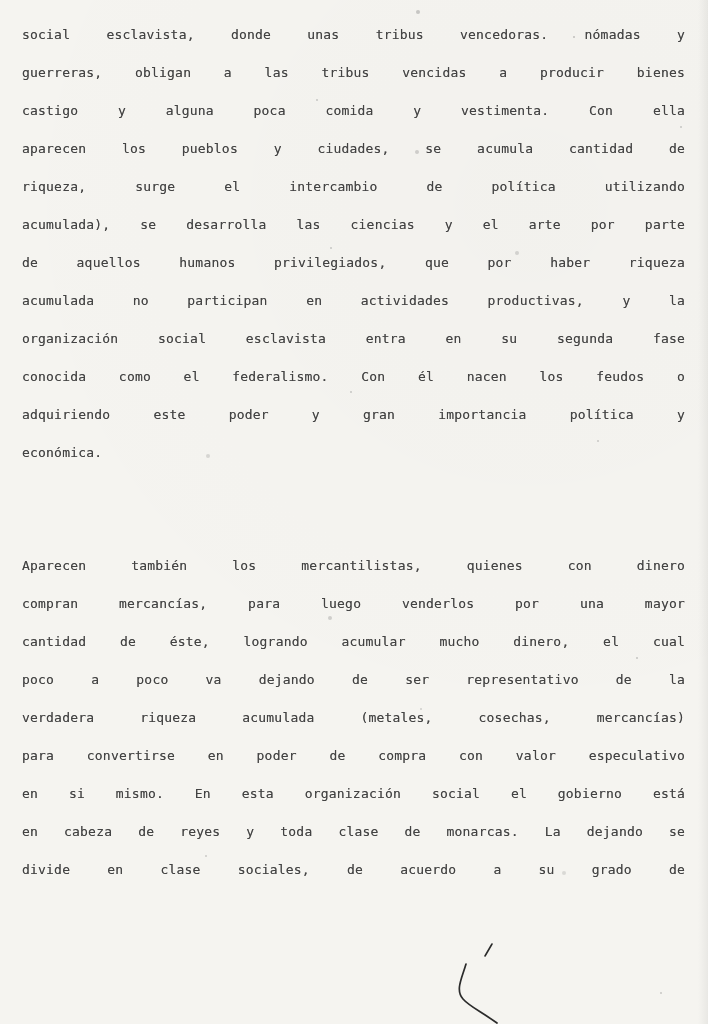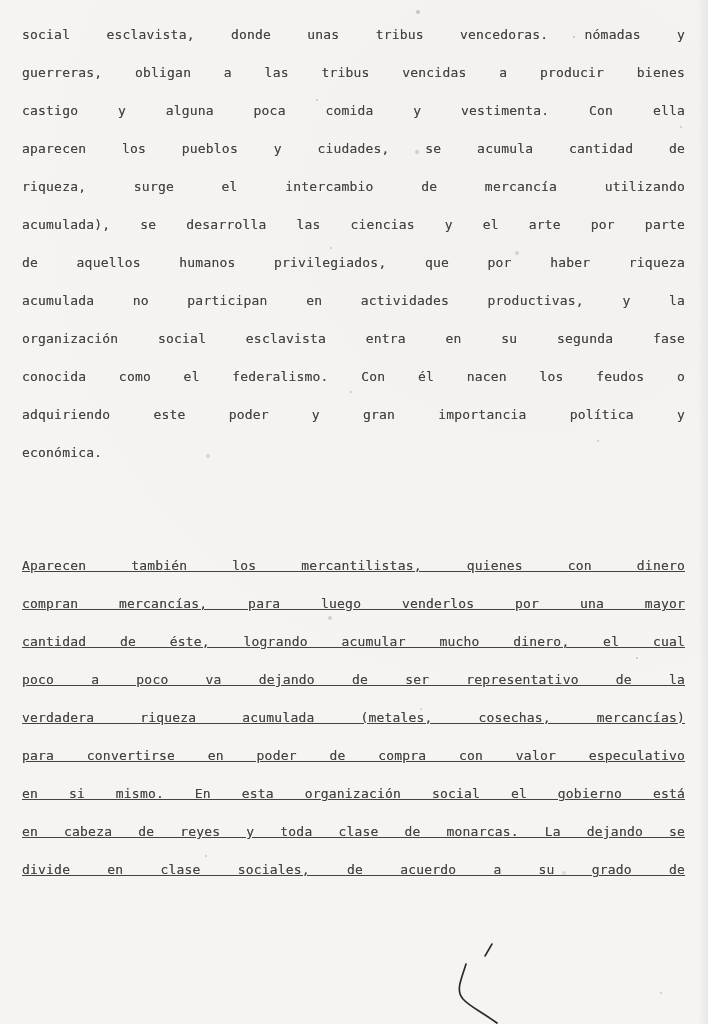--- a/index.html
+++ b/index.html
@@ -18,21 +18,21 @@
     position: absolute;
     inset: 0;
     background:
       radial-gradient(circle at 75% 20%, rgba(0,0,0,0.012), rgba(0,0,0,0) 60%),
       #f5f4f0;
     padding: 16px 23px 0 22px;
     box-sizing: border-box;
     color: #434343;
   }
   .paragraph { margin: 0; }
-  .paragraph + .paragraph { margin-top: 75px; text-decoration: underline; }
+  .paragraph + .paragraph { margin-top: 75px; }
   .line {
     font-size: 13px;
     line-height: 38px;
     white-space: normal;
     text-align: justify;
     text-align-last: justify;
     -moz-text-align-last: justify;
     letter-spacing: 0.2px;
     text-shadow: 0 0 0.6px rgba(67,67,67,0.55);
   }
@@ -83,21 +83,21 @@
 </style>
 </head>
 <body>
 
 <div class="page">
     <div class="paragraph">
       <div class="line">social esclavista, donde unas tribus vencedoras. nómadas y</div>
       <div class="line">guerreras, obligan a las tribus vencidas a producir bienes</div>
       <div class="line">castigo y alguna poca comida y vestimenta. Con ella</div>
       <div class="line">aparecen los pueblos y ciudades, se acumula cantidad de</div>
-      <div class="line">riqueza, surge el intercambio de mercancía utilizando</div>
+      <div class="line">riqueza, surge el intercambio de política utilizando</div>
       <div class="line">acumulada), se desarrolla las ciencias y el arte por parte</div>
       <div class="line">de aquellos humanos privilegiados, que por haber riqueza</div>
       <div class="line">acumulada no participan en actividades productivas, y la</div>
       <div class="line">organización social esclavista entra en su segunda fase</div>
       <div class="line">conocida como el federalismo. Con él nacen los feudos o</div>
       <div class="line">adquiriendo este poder y gran importancia política y</div>
       <div class="line no-just">económica.</div>
     </div>
     <div class="paragraph">
       <div class="line">Aparecen también los mercantilistas, quienes con dinero</div>

